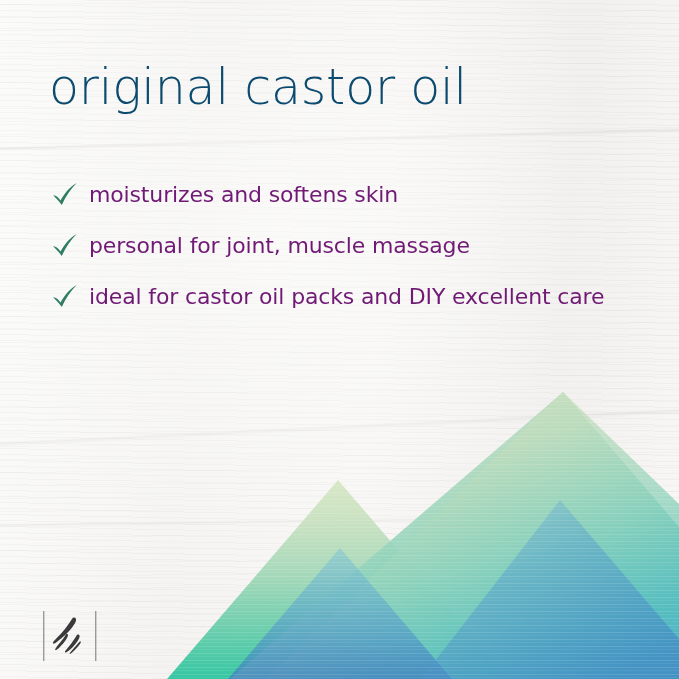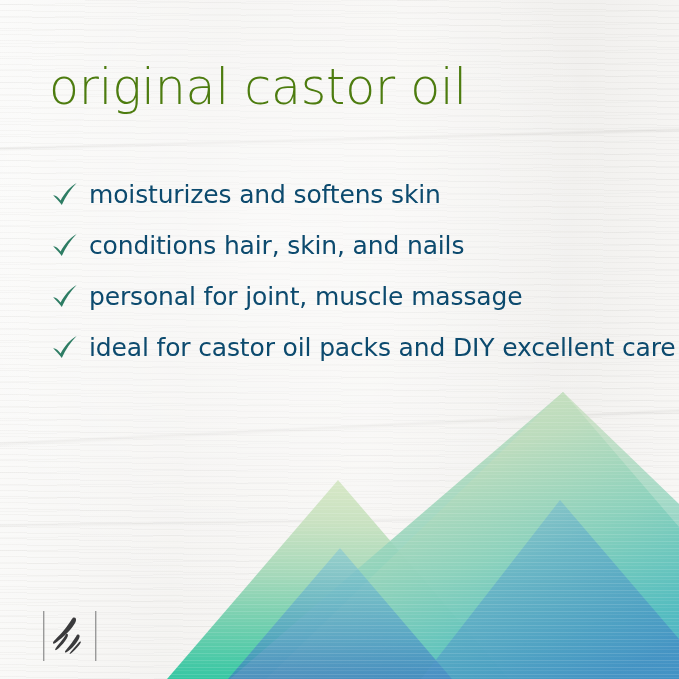--- a/index.html
+++ b/index.html
@@ -76,21 +76,21 @@
 
   
   .headline {
     position: absolute;
     left: 49px;
     top: 61px;
     font-family: "DejaVu Sans", "Liberation Sans", sans-serif;
     font-size: 49px;
     font-weight: 300;
     letter-spacing: -0.2px;
-    color: #4d7c0f;
+    color: #0c4a6e;
     line-height: 1.1;
     white-space: nowrap;
   }
 
   
   .bullets {
     position: absolute;
     left: 50px;
     top: 169px;
     width: 600px;
@@ -102,23 +102,23 @@
   }
   .check-icon {
     flex: 0 0 auto;
     width: 30px;
     height: 30px;
     margin-right: 9px;
     display: block;
   }
   .bullet-text {
     font-family: "DejaVu Sans", "Liberation Sans", sans-serif;
-    font-size: 25px;
+    font-size: 22px;
     font-weight: 400;
-    color: #0c4a6e;
+    color: #701a75;
     letter-spacing: -0.15px;
     white-space: nowrap;
   }
 
   
   .brandmark {
     position: absolute;
     left: 42px;
     top: 609px;
     width: 56px;
@@ -193,26 +193,20 @@
 
   <div class="bullets">
 
     <div class="bullet-row">
       <svg class="check-icon" viewBox="0 0 30 30" aria-hidden="true">
         <path d="M3.2 15.3 C5.6 15.0 8.4 17.2 10.6 20.6 C14.4 13.0 20.2 6.6 26.6 3.0 C20.8 8.9 15.6 16.6 11.8 24.9 C9.0 21.6 5.9 18.0 3.2 15.3 Z" fill="#2e7d64"></path>
       </svg>
       <span class="bullet-text">moisturizes and softens skin</span>
     </div>
 
-    <div class="bullet-row">
-      <svg class="check-icon" viewBox="0 0 30 30" aria-hidden="true">
-        <path d="M3.2 15.3 C5.6 15.0 8.4 17.2 10.6 20.6 C14.4 13.0 20.2 6.6 26.6 3.0 C20.8 8.9 15.6 16.6 11.8 24.9 C9.0 21.6 5.9 18.0 3.2 15.3 Z" fill="#2e7d64"></path>
-      </svg>
-      <span class="bullet-text">conditions hair, skin, and nails</span>
-    </div>
 
     <div class="bullet-row">
       <svg class="check-icon" viewBox="0 0 30 30" aria-hidden="true">
         <path d="M3.2 15.3 C5.6 15.0 8.4 17.2 10.6 20.6 C14.4 13.0 20.2 6.6 26.6 3.0 C20.8 8.9 15.6 16.6 11.8 24.9 C9.0 21.6 5.9 18.0 3.2 15.3 Z" fill="#2e7d64"></path>
       </svg>
       <span class="bullet-text">personal for joint, muscle massage</span>
     </div>
 
     <div class="bullet-row">
       <svg class="check-icon" viewBox="0 0 30 30" aria-hidden="true">

